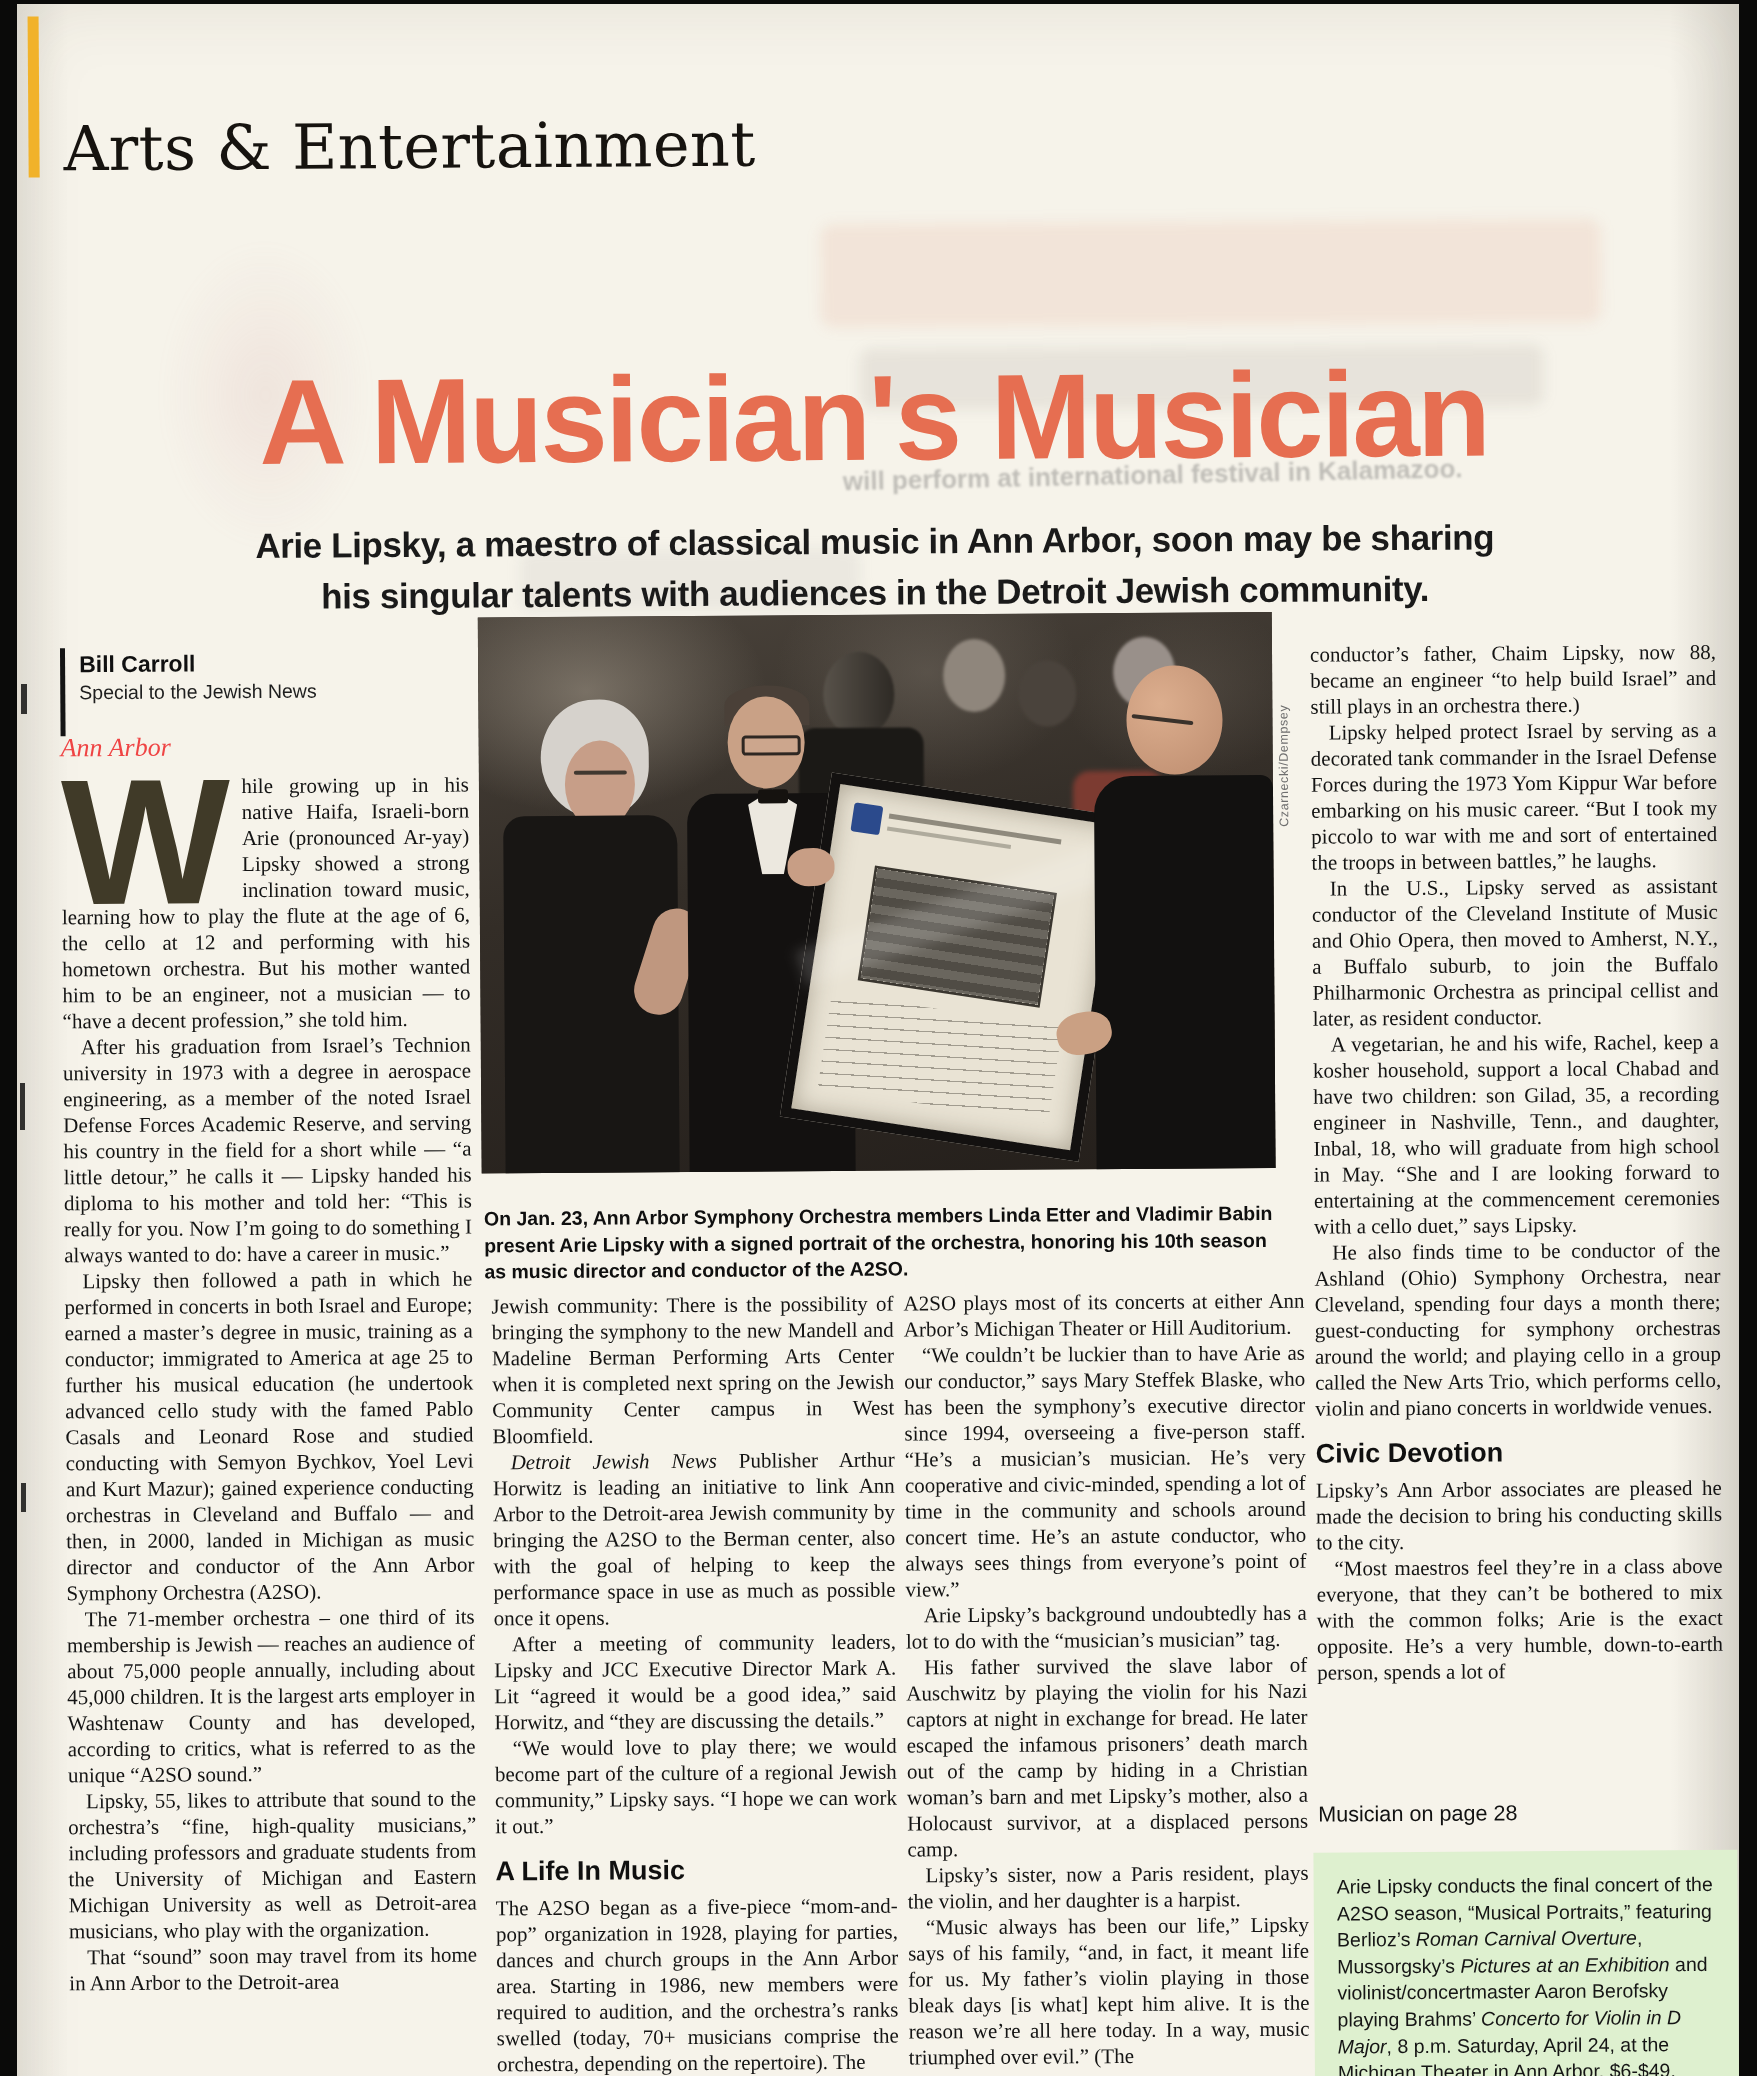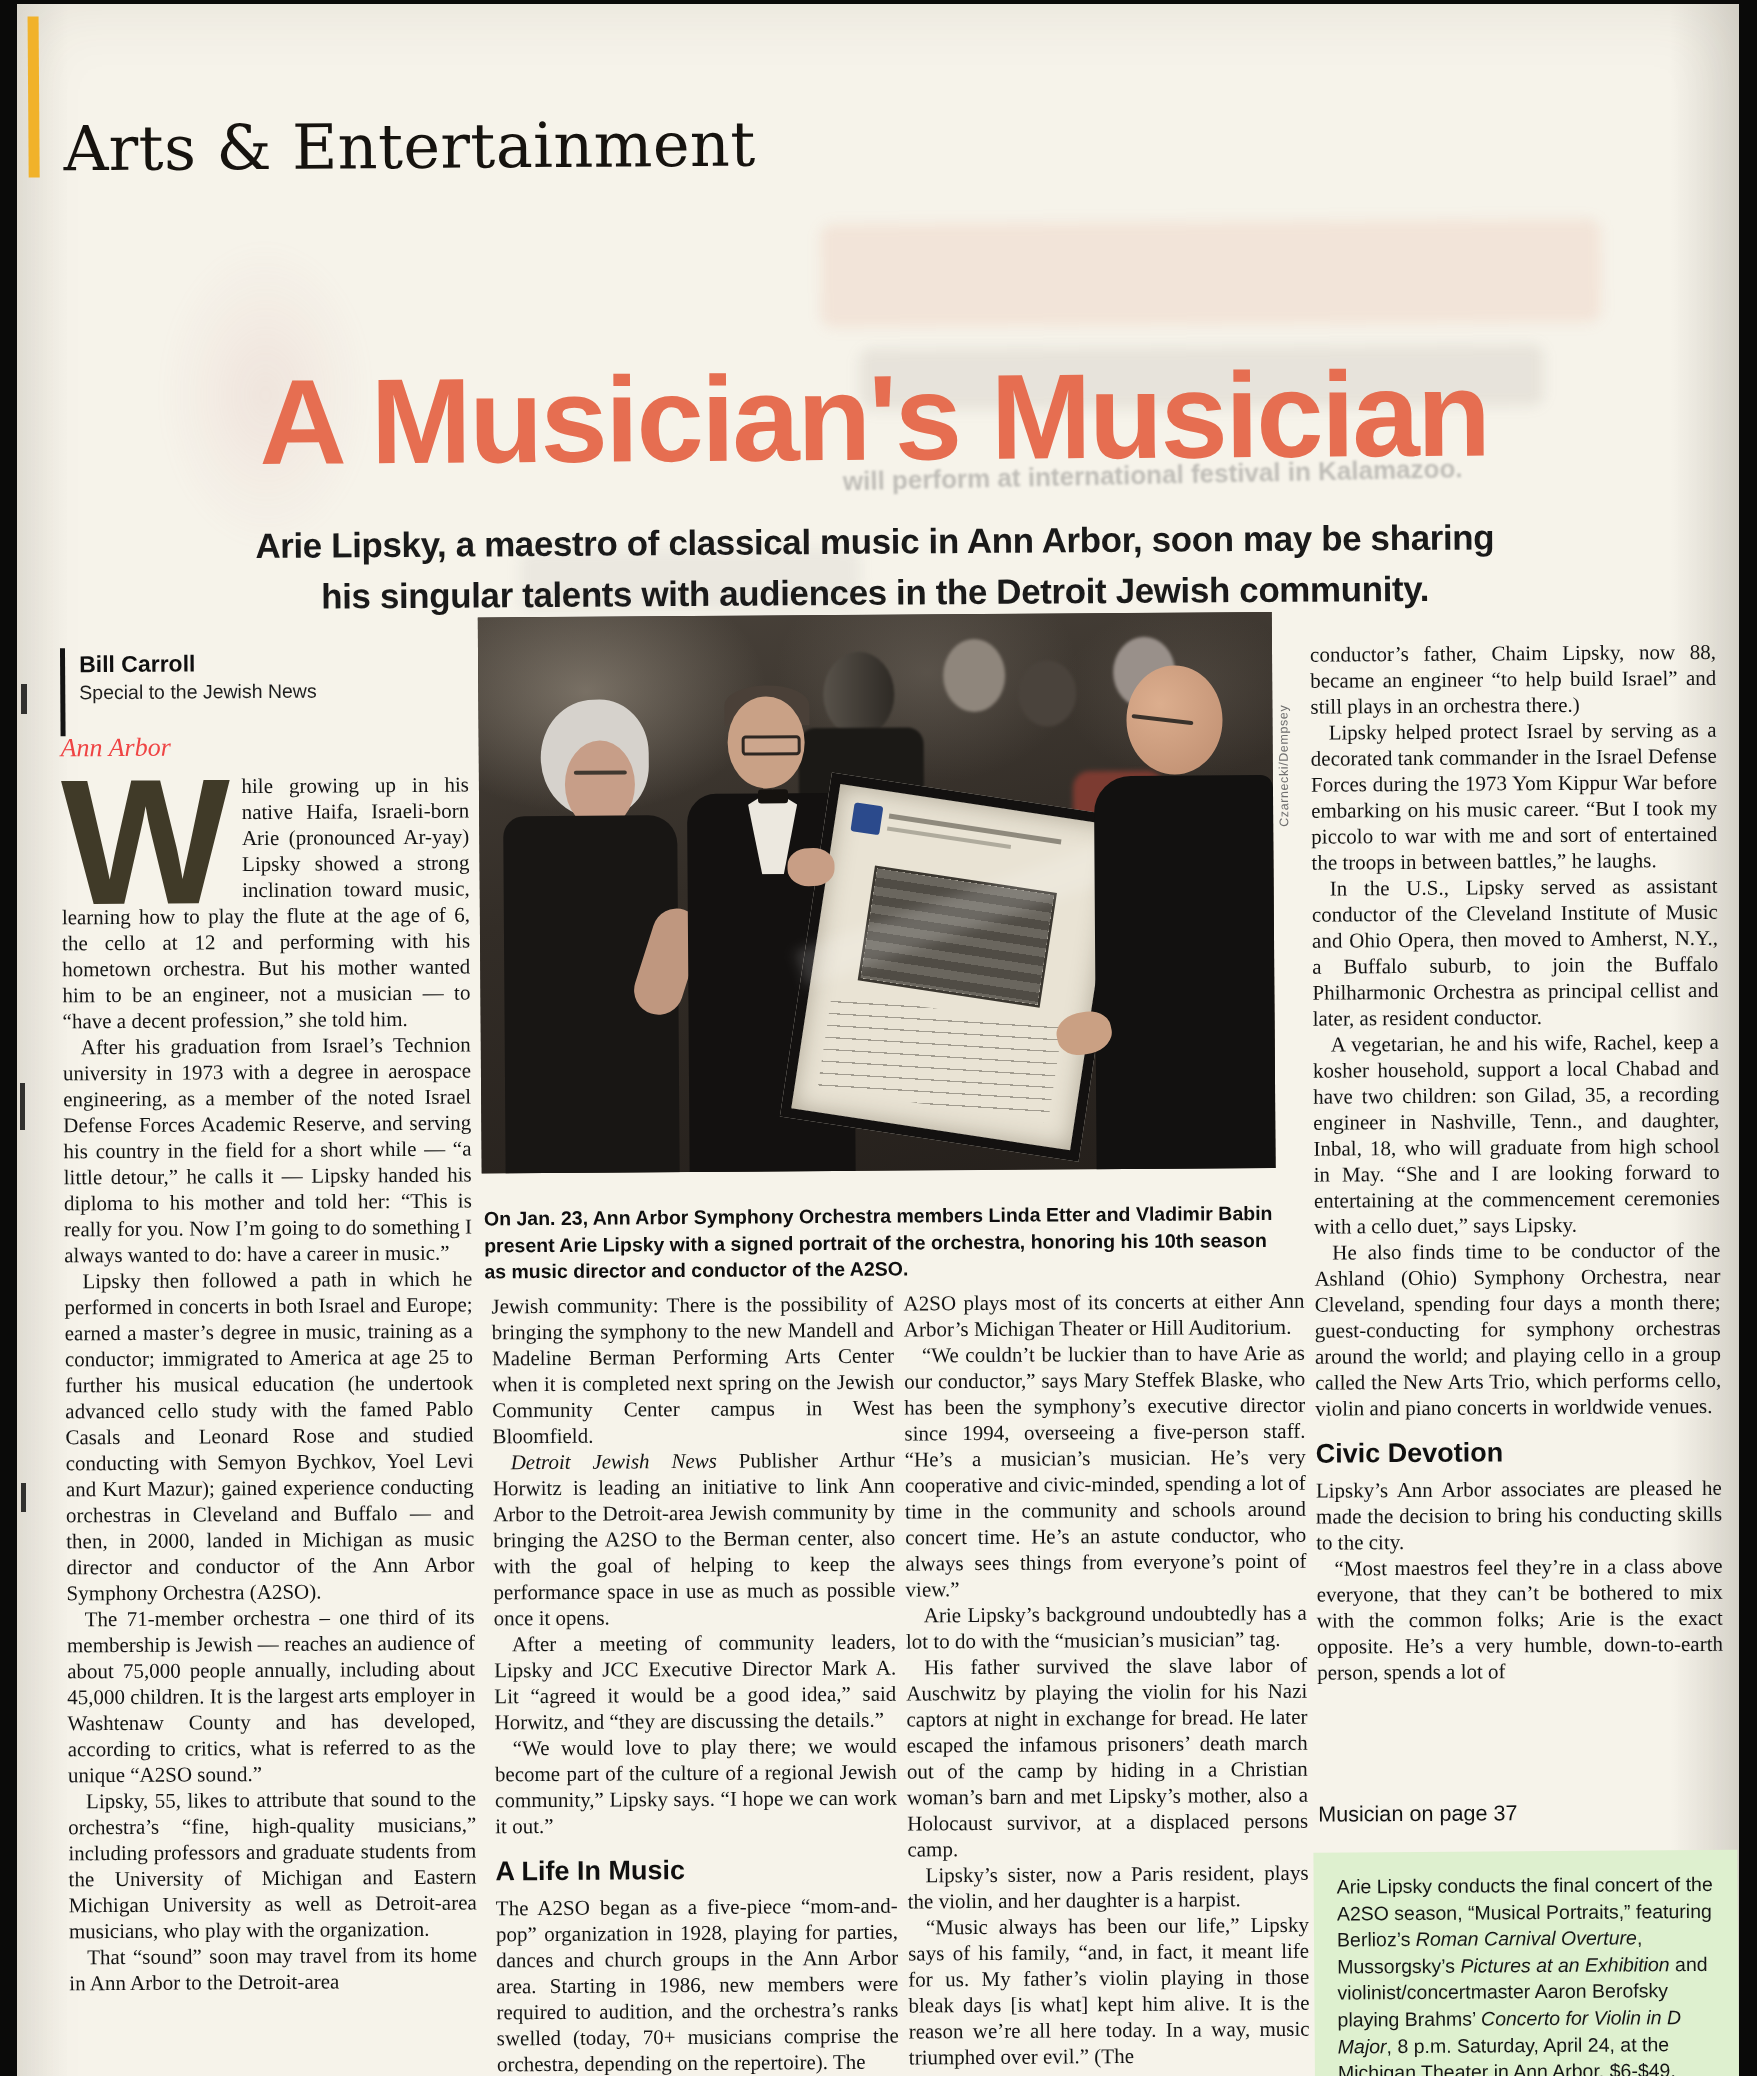--- a/index.html
+++ b/index.html
@@ -147,21 +147,21 @@
     <p>Lipsky helped protect Israel by serving as a decorated tank commander in the Israel Defense Forces during the 1973 Yom Kippur War before embarking on his music career. “But I took my piccolo to war with me and sort of entertained the troops in between battles,” he laughs.</p>
     <p>In the U.S., Lipsky served as assistant conductor of the Cleveland Institute of Music and Ohio Opera, then moved to Amherst, N.Y., a Buffalo suburb, to join the Buffalo Philharmonic Orchestra as principal cellist and later, as resident conductor.</p>
     <p>A vegetarian, he and his wife, Rachel, keep a kosher household, support a local Chabad and have two children: son Gilad, 35, a recording engineer in Nashville, Tenn., and daughter, Inbal, 18, who will graduate from high school in May. “She and I are looking forward to entertaining at the commencement ceremonies with a cello duet,” says Lipsky.</p>
     <p>He also finds time to be conductor of the Ashland (Ohio) Symphony Orchestra, near Cleveland, spending four days a month there; guest-conducting for symphony orchestras around the world; and playing cello in a group called the New Arts Trio, which performs cello, violin and piano concerts in worldwide venues.</p>
     <div class="col-subhead">Civic Devotion</div>
     <p class="first">Lipsky’s Ann Arbor associates are pleased he made the decision to bring his conducting skills to the city.</p>
     <p>“Most maestros feel they’re in a class above everyone, that they can’t be bothered to mix with the common folks; Arie is the exact opposite. He’s a very humble, down-to-earth person, spends a lot of</p>
   </div>
 
   <div class="abs jump" style="left:1313px;top:1807px;">
-    <span class="b">Musician</span><span> on page 37</span>
+    <span class="b">Musician</span><span> on page 28</span>
   </div>
 
   <div class="abs info-box" style="left:1308px;top:1856px;width:424px;">
     <span>Arie Lipsky conducts the final concert of the A2SO season, “Musical Portraits,” featuring Berlioz’s </span><span class="it">Roman Carnival Overture</span><span>, Mussorgsky’s </span><span class="it">Pictures at an Exhibition</span><span> and violinist/concertmaster Aaron Berofsky playing Brahms’ </span><span class="it">Concerto for Violin in D Major</span><span>, 8 p.m. Saturday, April 24, at the Michigan Theater in Ann Arbor. $6-$49. (734) 994-4801; www.a2so.com.</span>
   </div>
 
 </div>
 
 <div class="edge-mark" style="left:21px;top:684px;width:5.8px;height:30px;"></div>
 <div class="edge-mark" style="left:20px;top:1083px;width:5px;height:47px;"></div>

